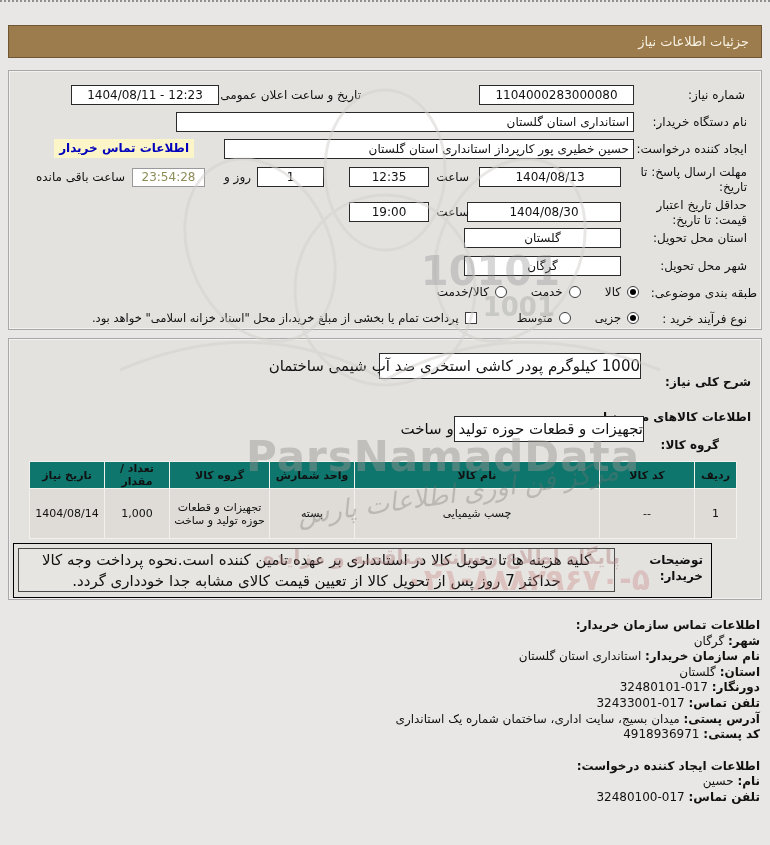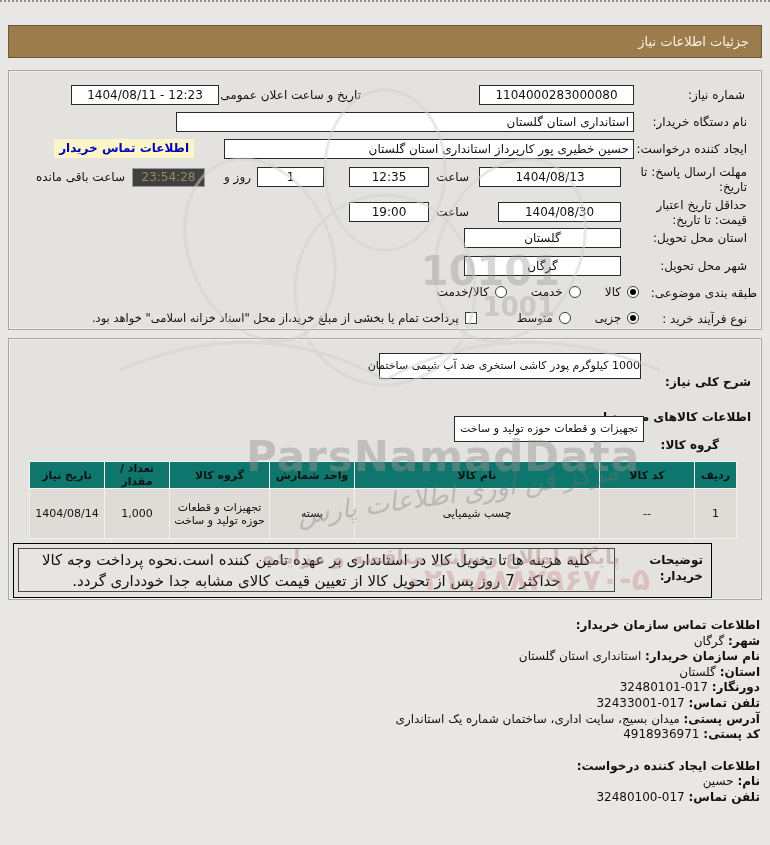--- a/index.html
+++ b/index.html
@@ -35,39 +35,39 @@
     overflow:hidden; white-space:nowrap;
   }
   .inp.center { text-align:center; }
   .inp.rt { text-align:right; padding-right:4px; }
   .ltr { direction:ltr; unicode-bidi:embed; }
   .contact-link {
     position:absolute; background:#fbf5c8; color:#0000bd;
     padding:0 5px; line-height:19px; cursor:pointer; white-space:nowrap;
   }
   .countdown {
-    position:absolute; height:19px; background:#404040; color:#8e8e58;
+    position:absolute; height:19px; background:#ffffff; color:#8e8e58;
     border:1px solid #9a9a9a; text-align:center; line-height:17px; width:73px;
   }
   
   .radio { display:inline-block; width:12px; height:12px; border:1px solid #3c3c3c;
     border-radius:50%; background:#fff; vertical-align:-2px; }
   .radio.sel::after { content:""; display:block; width:6px; height:6px;
     margin:2px; border-radius:50%; background:#000; }
   .chk { display:inline-block; width:12px; height:12px; border:1px solid #3c3c3c;
     background:#fff; vertical-align:-2px; }
   .optgroup { position:absolute; display:flex; flex-direction:row; align-items:center;
     gap:6px; white-space:nowrap; }
   .optgroup .gap { width:12px; }
   .optgroup .bgap { width:28px; }
   
   .b { font-weight:bold;margin-top:16px; }
   .descbox {
     position:absolute; background:#fff; border:1px solid #2a2a2a;
-    text-align:center; font-size:11px; line-height:24px; white-space:nowrap;
+    text-align:center; font-size:15px; line-height:24px; white-space:nowrap;
   }
   table.goods {
     position:absolute; top:122px; right:24px; width:707px;
     border-collapse:collapse; table-layout:fixed; font-size:11px;
   }
   table.goods th {
     background:#0f766e; border:1px solid #f3f1ed; height:26px;
     font-weight:bold; text-align:center; padding:0 2px;
   }
   table.goods td {
@@ -139,21 +139,21 @@
       <span class="lbl" style="right:292px; top:2px;">ساعت</span>
       <span class="inp center" style="right:332px; width:80px; top:2px;">12:35</span>
       <span class="inp center" style="right:437px; width:67px; top:2px;">1</span>
       <span class="lbl" style="right:510px; top:2px;">روز و</span>
       <span class="countdown ltr" style="right:556px; top:3px;">23:54:28</span>
       <span class="lbl" style="right:636px; top:2px;">ساعت باقی مانده</span>
     </div>
 
     <div class="row" style="top:127px; height:34px;">
       <span class="lbl2" style="right:14px; width:120px;">حداقل تاریخ اعتبار قیمت: تا تاریخ:</span>
-      <span class="inp center ltr" style="right:140px; width:123px; top:4px;">1404/08/30</span>
+      <span class="inp center ltr" style="right:140px; width:154px; top:4px;">1404/08/30</span>
       <span class="lbl" style="right:292px; top:4px;">ساعت</span>
       <span class="inp center" style="right:332px; width:80px; top:4px;">19:00</span>
     </div>
 
     <div class="row" style="top:157px;">
       <span class="lbl" style="right:14px;">استان محل تحویل:</span>
       <span class="inp center" style="right:140px; width:157px;">گلستان</span>
     </div>
 
     <div class="row" style="top:185px;">

